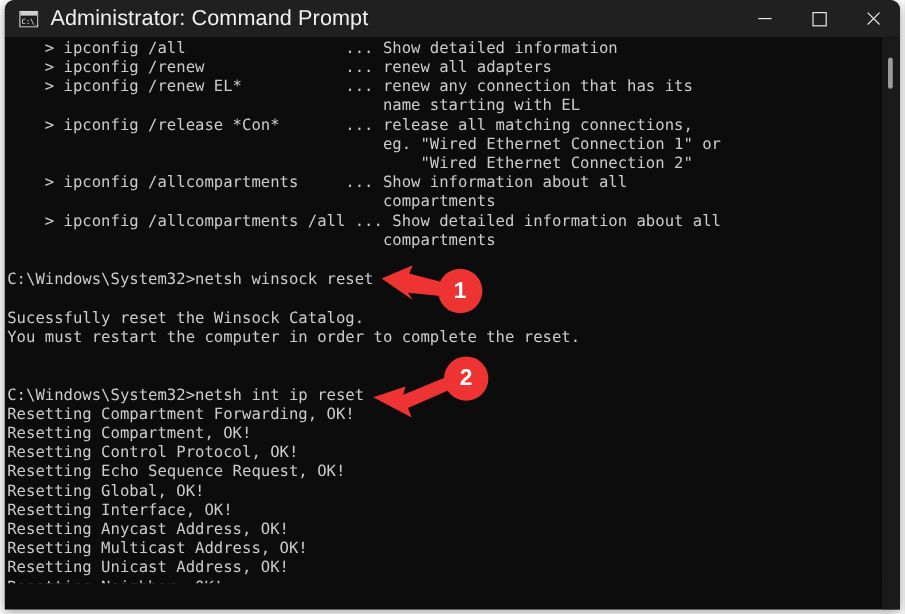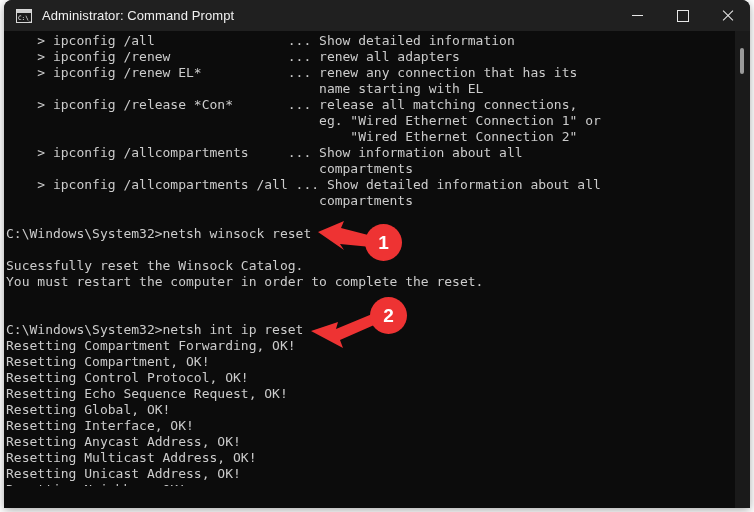--- a/index.html
+++ b/index.html
@@ -40,21 +40,21 @@
   #app-icon {
     width: 16px;
     height: 14px;
     margin-left: 12px;
     margin-right: 10px;
     flex: 0 0 auto;
     position: relative;
   }
   #titlebar-title {
     color: #f0f0f0;
-    font-size: 13px;
+    font-size: 18px;
     font-family: "Liberation Sans", sans-serif;
     letter-spacing: 0.1px;
     white-space: nowrap;
   }
   #window-controls {
     position: absolute;
     right: 0;
     top: 0;
     height: 31px;
     display: flex;

